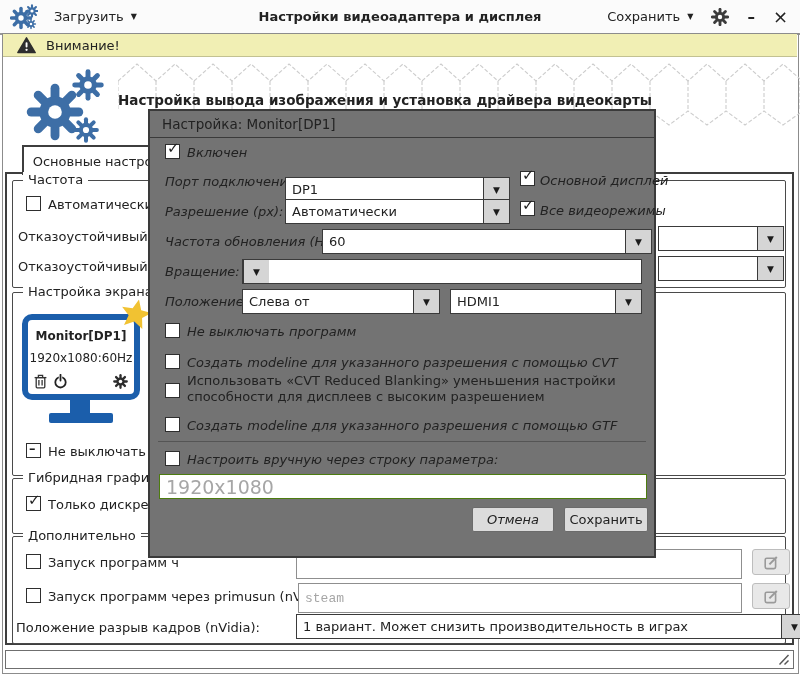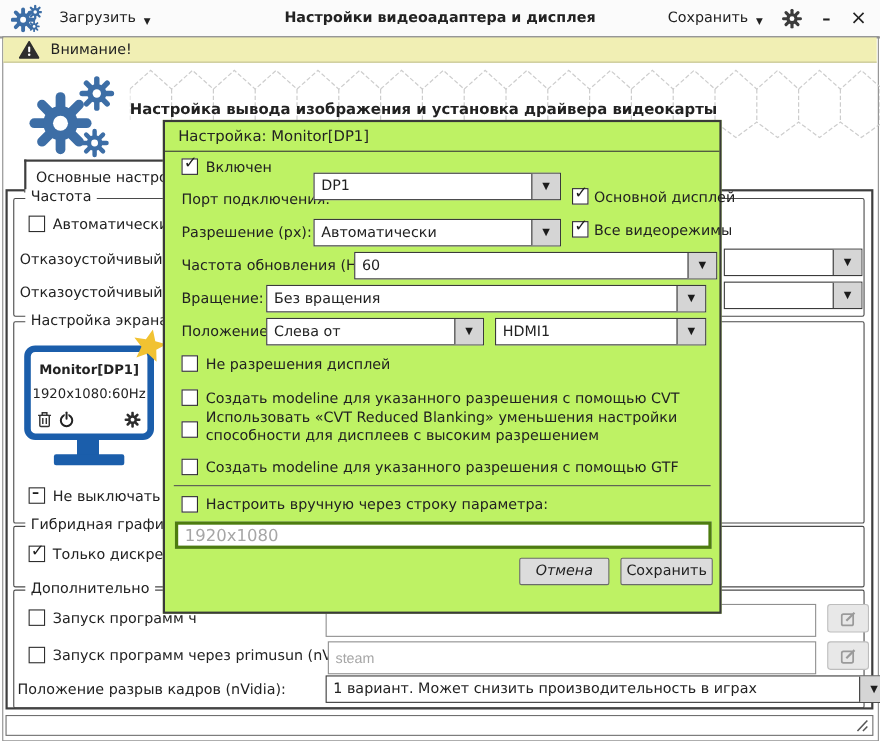--- a/index.html
+++ b/index.html
@@ -5,21 +5,21 @@
   html,body{margin:0;padding:0;background:#e9e9e9;}
   .screen{position:relative;width:800px;height:674px;background:#ffffff;
     font-family:"DejaVu Sans",sans-serif;font-size:13px;color:#222;overflow:hidden;
     outline:1px solid #8a8a8a;}
   
   .titlebar{position:absolute;left:0;top:0;width:800px;height:33px;background:#fbfbfb;
     border-bottom:2px solid #979797;display:flex;align-items:center;}
   .tb-left{display:flex;align-items:center;gap:16px;padding-left:10px;}
   .tb-title{position:absolute;left:0;right:0;text-align:center;font-weight:600;pointer-events:none;}
   .tb-right{position:absolute;right:12px;display:flex;align-items:center;gap:18px;}
-  .menu-btn{display:flex;align-items:flex-end;gap:7px;cursor:default;}
+  .menu-btn{display:flex;align-items:center;gap:7px;cursor:default;}
   .caret{font-size:8px;color:#222;}
   .tb-min{font-weight:bold;font-size:15px;line-height:10px;}
   .tb-close{font-size:18px;line-height:14px;}
   
   .frame{position:absolute;left:2px;top:33px;width:795px;height:639px;border:1px solid #8c8c8c;}
   .warnbar{position:absolute;left:3px;top:34px;width:794px;height:23px;background:#f1efb4;
     border-bottom:1px solid #c2c192;display:flex;align-items:center;gap:10px;padding-left:14px;box-sizing:border-box;}
   
   .hex{position:absolute;left:118px;top:57px;z-index:0;}
   .heading{position:absolute;left:118px;top:92px;font-weight:bold;font-size:13.5px;z-index:1;white-space:nowrap;}
@@ -36,48 +36,48 @@
   .cb{position:absolute;width:15px;height:15px;border:1.8px solid #2e2e2e;background:#fff;box-sizing:border-box;z-index:2;}
   .cb .mark{position:absolute;left:1px;top:-6px;font-size:15px;font-weight:bold;color:#1d1d1d;}
   .cb .dashmark{position:absolute;left:2px;top:-3px;font-size:13px;font-weight:bold;color:#1d1d1d;}
   .select{position:absolute;height:25px;border:1.5px solid #3a3a3a;background:#fff;box-sizing:border-box;
     display:flex;align-items:center;z-index:2;}
   .sel-val{flex:1;padding-left:6px;white-space:nowrap;overflow:hidden;}
   .sel-btn{width:25px;align-self:stretch;background:#d5d5d5;border-left:1.5px solid #3a3a3a;
     display:flex;align-items:center;justify-content:center;}
   .sel-arrow{font-size:9px;color:#1c1c1c;}
   .tinput{position:absolute;height:26px;border:1px solid #8f8f8f;background:#fff;box-sizing:border-box;
-    font-family:Liberation Sans, sans-serif;font-size:13px;padding:14px 6px;z-index:2;color:#333;}
+    font-family:Liberation Mono, monospace;font-size:13px;padding:14px 6px;z-index:2;color:#333;}
   .tinput::placeholder{color:#a6a6a6;}
   .editbtn{position:absolute;width:38px;height:26px;background:#e8e8e8;border:1px solid #bdbdbd;border-radius:3px;
     box-sizing:border-box;display:flex;align-items:center;justify-content:center;z-index:2;}
   
   .mon{position:absolute;left:22px;top:314px;width:118px;height:86px;border:6px solid #1b5eab;border-radius:10px;
     background:#fff;box-sizing:border-box;z-index:2;}
   .mon-name{position:absolute;left:0;right:0;top:9px;text-align:center;font-weight:bold;font-size:12px;}
   .mon-mode{position:absolute;left:0;right:0;top:31px;text-align:center;font-size:12px;}
   .mon-icons{position:absolute;left:6px;right:6px;top:52px;height:18px;display:flex;align-items:center;gap:6px;}
   .mon-gear{margin-left:auto;}
   .mon-neck{position:absolute;left:70px;top:400px;width:20px;height:15px;background:#1b5eab;z-index:2;}
   .mon-base{position:absolute;left:49px;top:413px;width:64px;height:10px;background:#1b5eab;border-radius:2px;z-index:2;}
   .star{position:absolute;left:121px;top:299px;z-index:3;transform:rotate(12deg);}
   
-  .dialog{position:absolute;left:148px;top:109px;width:508px;height:449px;background:#bef264;
+  .dialog{position:absolute;left:148px;top:109px;width:508px;height:449px;background:#737373;
     border:2px solid #3a3a3a;box-sizing:border-box;z-index:10;}
   .dlg-title{position:absolute;left:12px;top:5px;font-size:13.5px;}
   .dlg-sep{position:absolute;left:0;right:0;top:26px;border-bottom:1.5px solid #3a3a3a;}
   .dlg .cb{z-index:11;}
-  .dlg .lbl{z-index:11;}
+  .dlg .lbl{z-index:11;font-style:italic;}
   .dlg .select{z-index:11;}
   .dlg-hr{position:absolute;left:8px;right:8px;top:330px;border-bottom:1px solid #555;z-index:11;}
   .wraplbl{position:absolute;white-space:normal;line-height:1.25;z-index:11;}
   .btn{position:absolute;height:25px;background:#dcdcdc;border:1.5px solid #6b6b6b;border-radius:2px;
     box-sizing:border-box;display:flex;align-items:center;justify-content:center;font-size:13px;z-index:11;padding:0 12px;}
-  .dlg-input{position:absolute;left:9px;top:363px;width:488px;height:25px;border:3px solid #4d7c0f;box-sizing:border-box;
-    font-family:"DejaVu Sans",sans-serif;font-size:15px;padding:0 6px;z-index:11;color:#333;}
+  .dlg-input{position:absolute;left:9px;top:363px;width:488px;height:25px;border:1px solid #4d7c0f;box-sizing:border-box;
+    font-family:"DejaVu Sans",sans-serif;font-size:19px;padding:0 6px;z-index:11;color:#333;}
   .dlg-input::placeholder{color:#a6a6a6;}
   
   .statusbar{position:absolute;left:5px;top:650px;width:789px;height:19px;border:1px solid #6f6f6f;box-sizing:border-box;background:#fff;z-index:2;}
   .grip{position:absolute;right:3px;bottom:2px;}
   svg{display:block;}
 </style>
 </head>
 <body>
 
 <svg width="0" height="0" style="position:absolute">
@@ -260,21 +260,21 @@
   <div class="dialog dlg">
     <div class="dlg-title">Настройка: Monitor[DP1]</div>
     <div class="dlg-sep"></div>
 
     <span class="cb" style="left:15px;top:33px;">
         <span class="mark">✓</span>
       </span>
     <span class="lbl" style="left:37px;top:34px;">Включен</span>
 
     <span class="lbl" style="left:15px;top:63px;">Порт подключения:</span>
-    <div class="select" style="left:135px;top:46px;width:225px;">
+    <div class="select" style="left:135px;top:66px;width:225px;">
       <span class="sel-val">DP1</span>
       <span class="sel-btn">
           <span class="sel-arrow">▼</span>
         </span>
     </div>
     <span class="cb" style="left:370px;top:60px;">
         <span class="mark">✓</span>
       </span>
     <span class="lbl" style="left:390px;top:62px;">Основной дисплей</span>
 
@@ -293,42 +293,41 @@
     <span class="lbl" style="left:15px;top:123px;">Частота обновления (Hz):</span>
     <div class="select" style="left:172px;top:118px;width:330px;">
       <span class="sel-val">60</span>
       <span class="sel-btn">
           <span class="sel-arrow">▼</span>
         </span>
     </div>
 
     <span class="lbl" style="left:15px;top:153px;">Вращение:</span>
     <div class="select" style="left:92px;top:148px;width:400px;">
-      <span class="sel-val">Без вращения</span>
       <span class="sel-btn">
           <span class="sel-arrow">▼</span>
         </span>
     </div>
 
     <span class="lbl" style="left:15px;top:183px;">Положение:</span>
     <div class="select" style="left:92px;top:178px;width:198px;">
       <span class="sel-val">Слева от</span>
       <span class="sel-btn">
           <span class="sel-arrow">▼</span>
         </span>
     </div>
     <div class="select" style="left:300px;top:178px;width:192px;">
       <span class="sel-val">HDMI1</span>
       <span class="sel-btn">
           <span class="sel-arrow">▼</span>
         </span>
     </div>
 
     <span class="cb" style="left:15px;top:212px;"></span>
-    <span class="lbl" style="left:37px;top:213px;">Не разрешения дисплей</span>
+    <span class="lbl" style="left:37px;top:213px;">Не выключать программ</span>
 
     <span class="cb" style="left:15px;top:243px;"></span>
     <span class="lbl" style="left:37px;top:244px;">Создать modeline для указанного разрешения с помощью CVT</span>
 
     <span class="cb" style="left:15px;top:272px;"></span>
     <span class="wraplbl" style="left:37px;top:262px;width:462px;">Использовать «CVT Reduced Blanking» уменьшения настройки способности для дисплеев с высоким разрешением</span>
 
     <span class="cb" style="left:15px;top:306px;"></span>
     <span class="lbl" style="left:37px;top:307px;">Создать modeline для указанного разрешения с помощью GTF</span>
 

